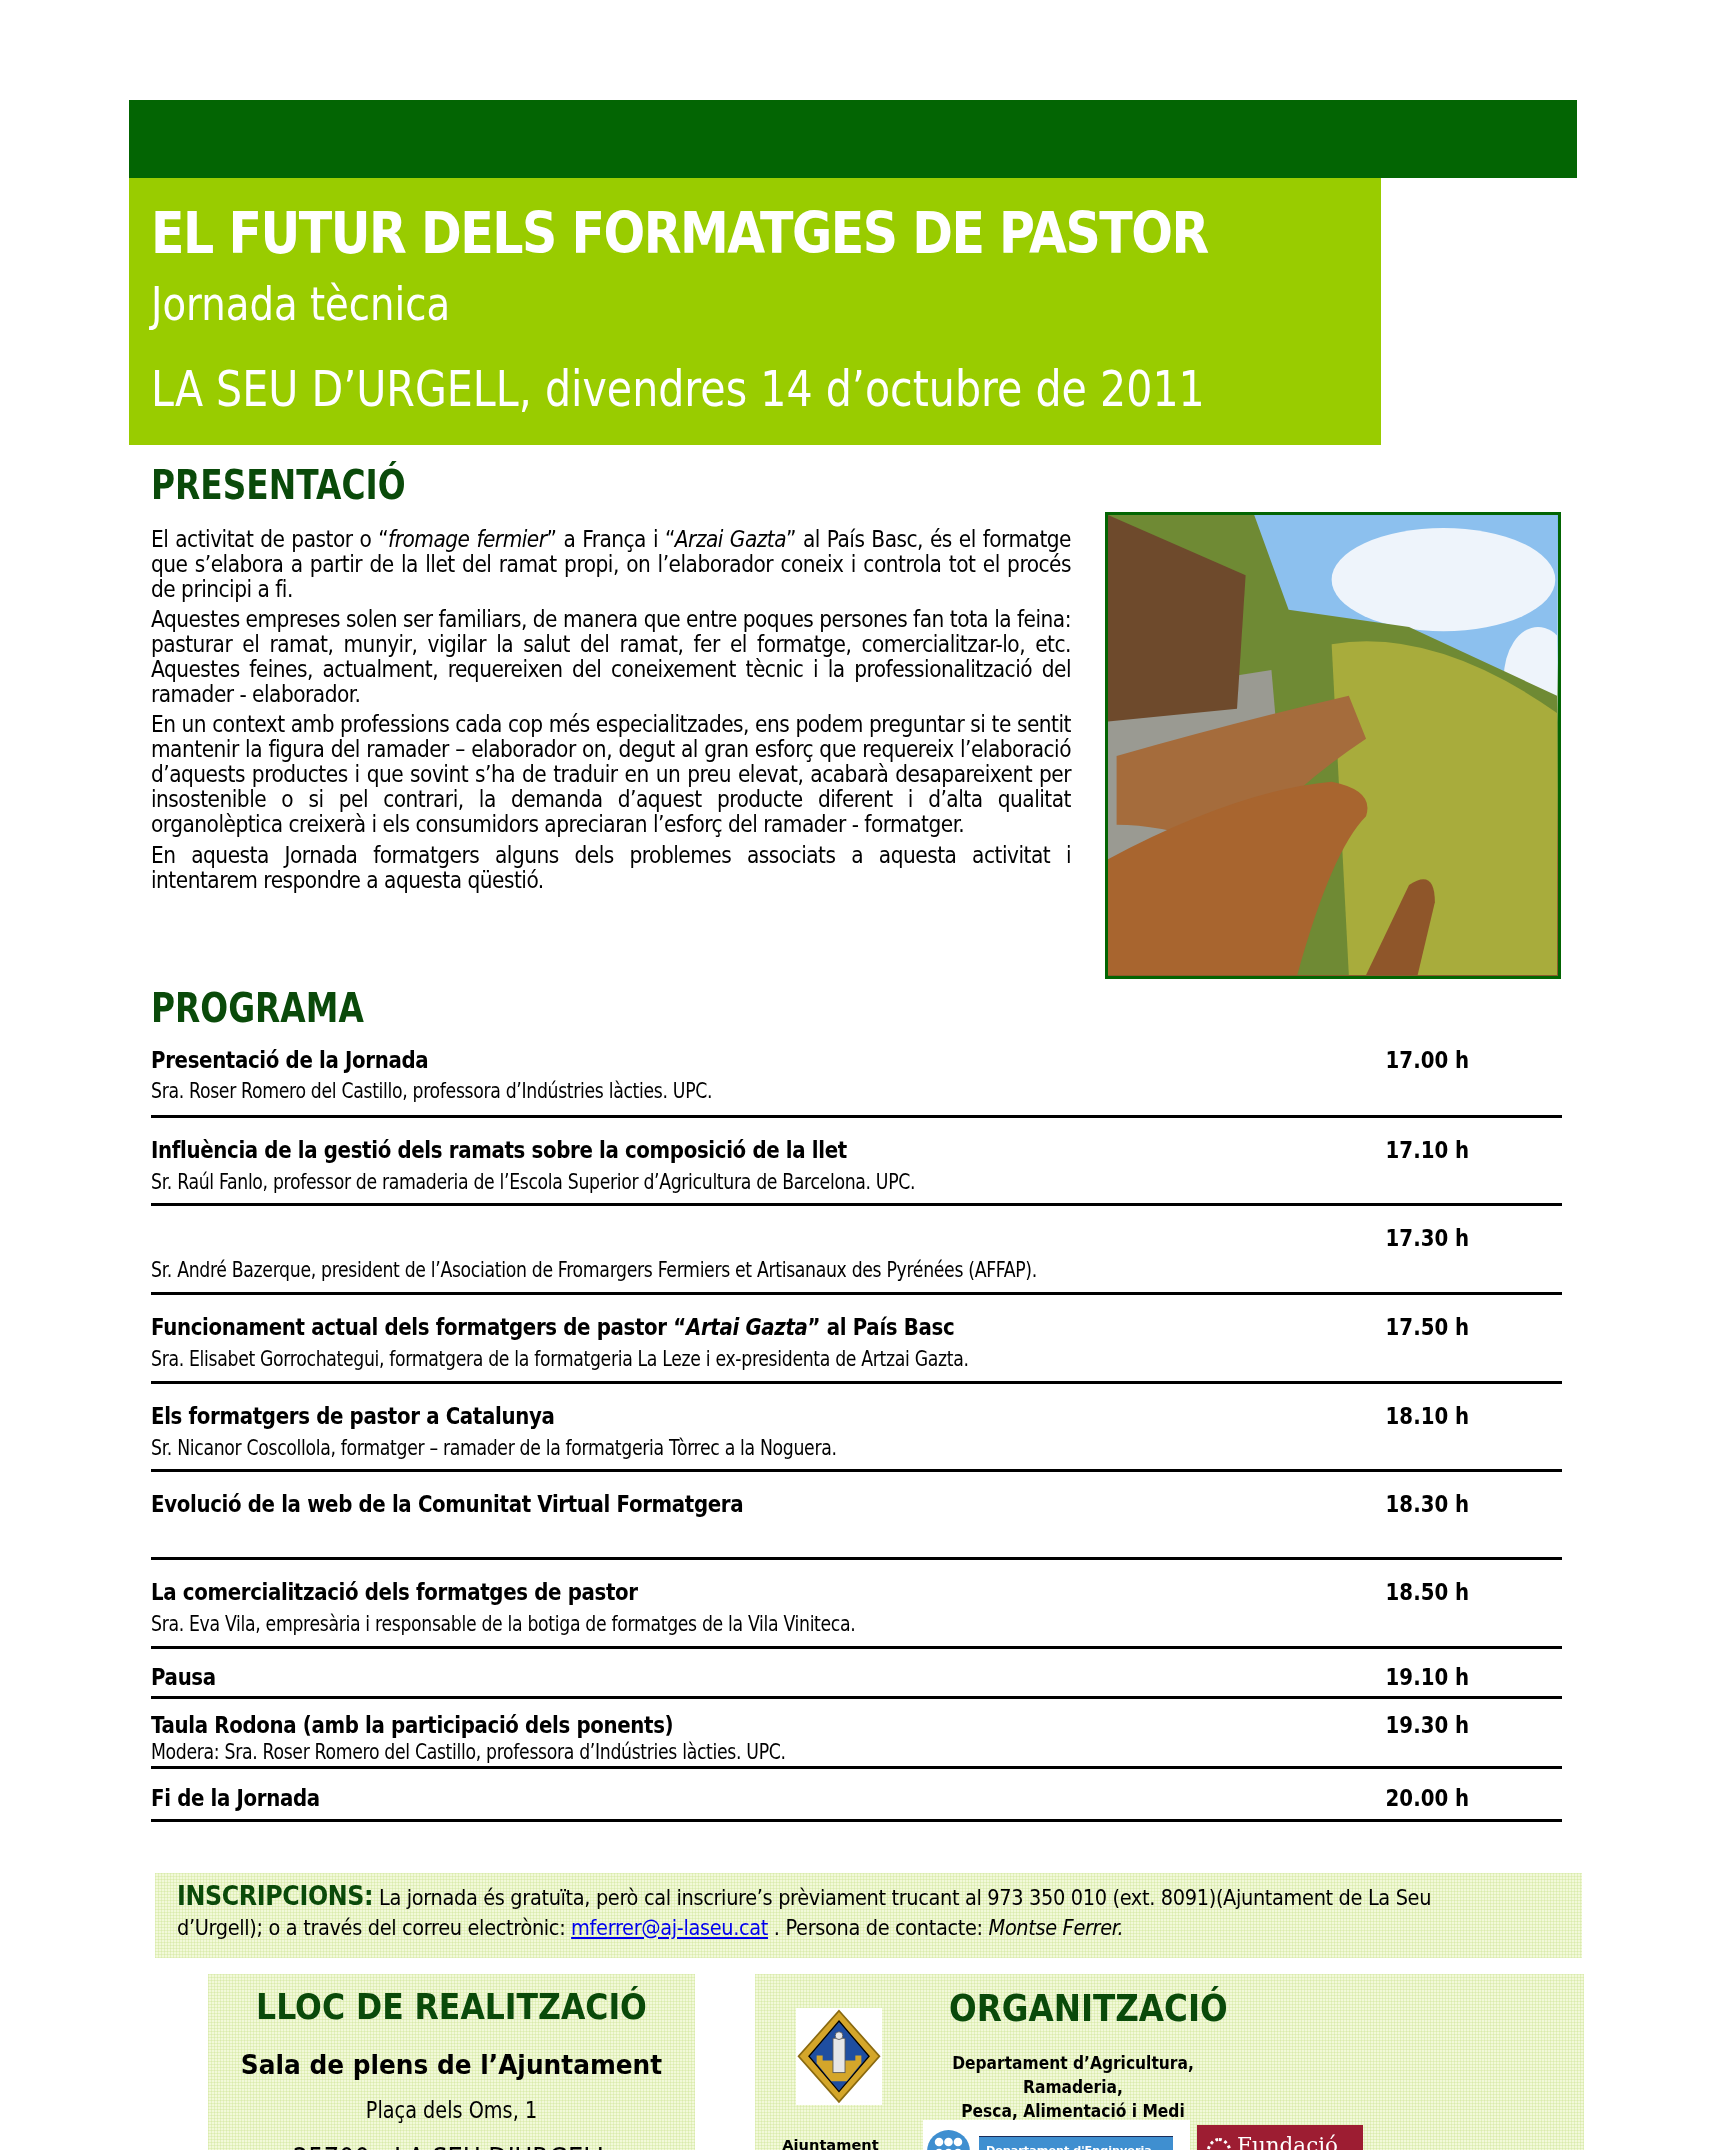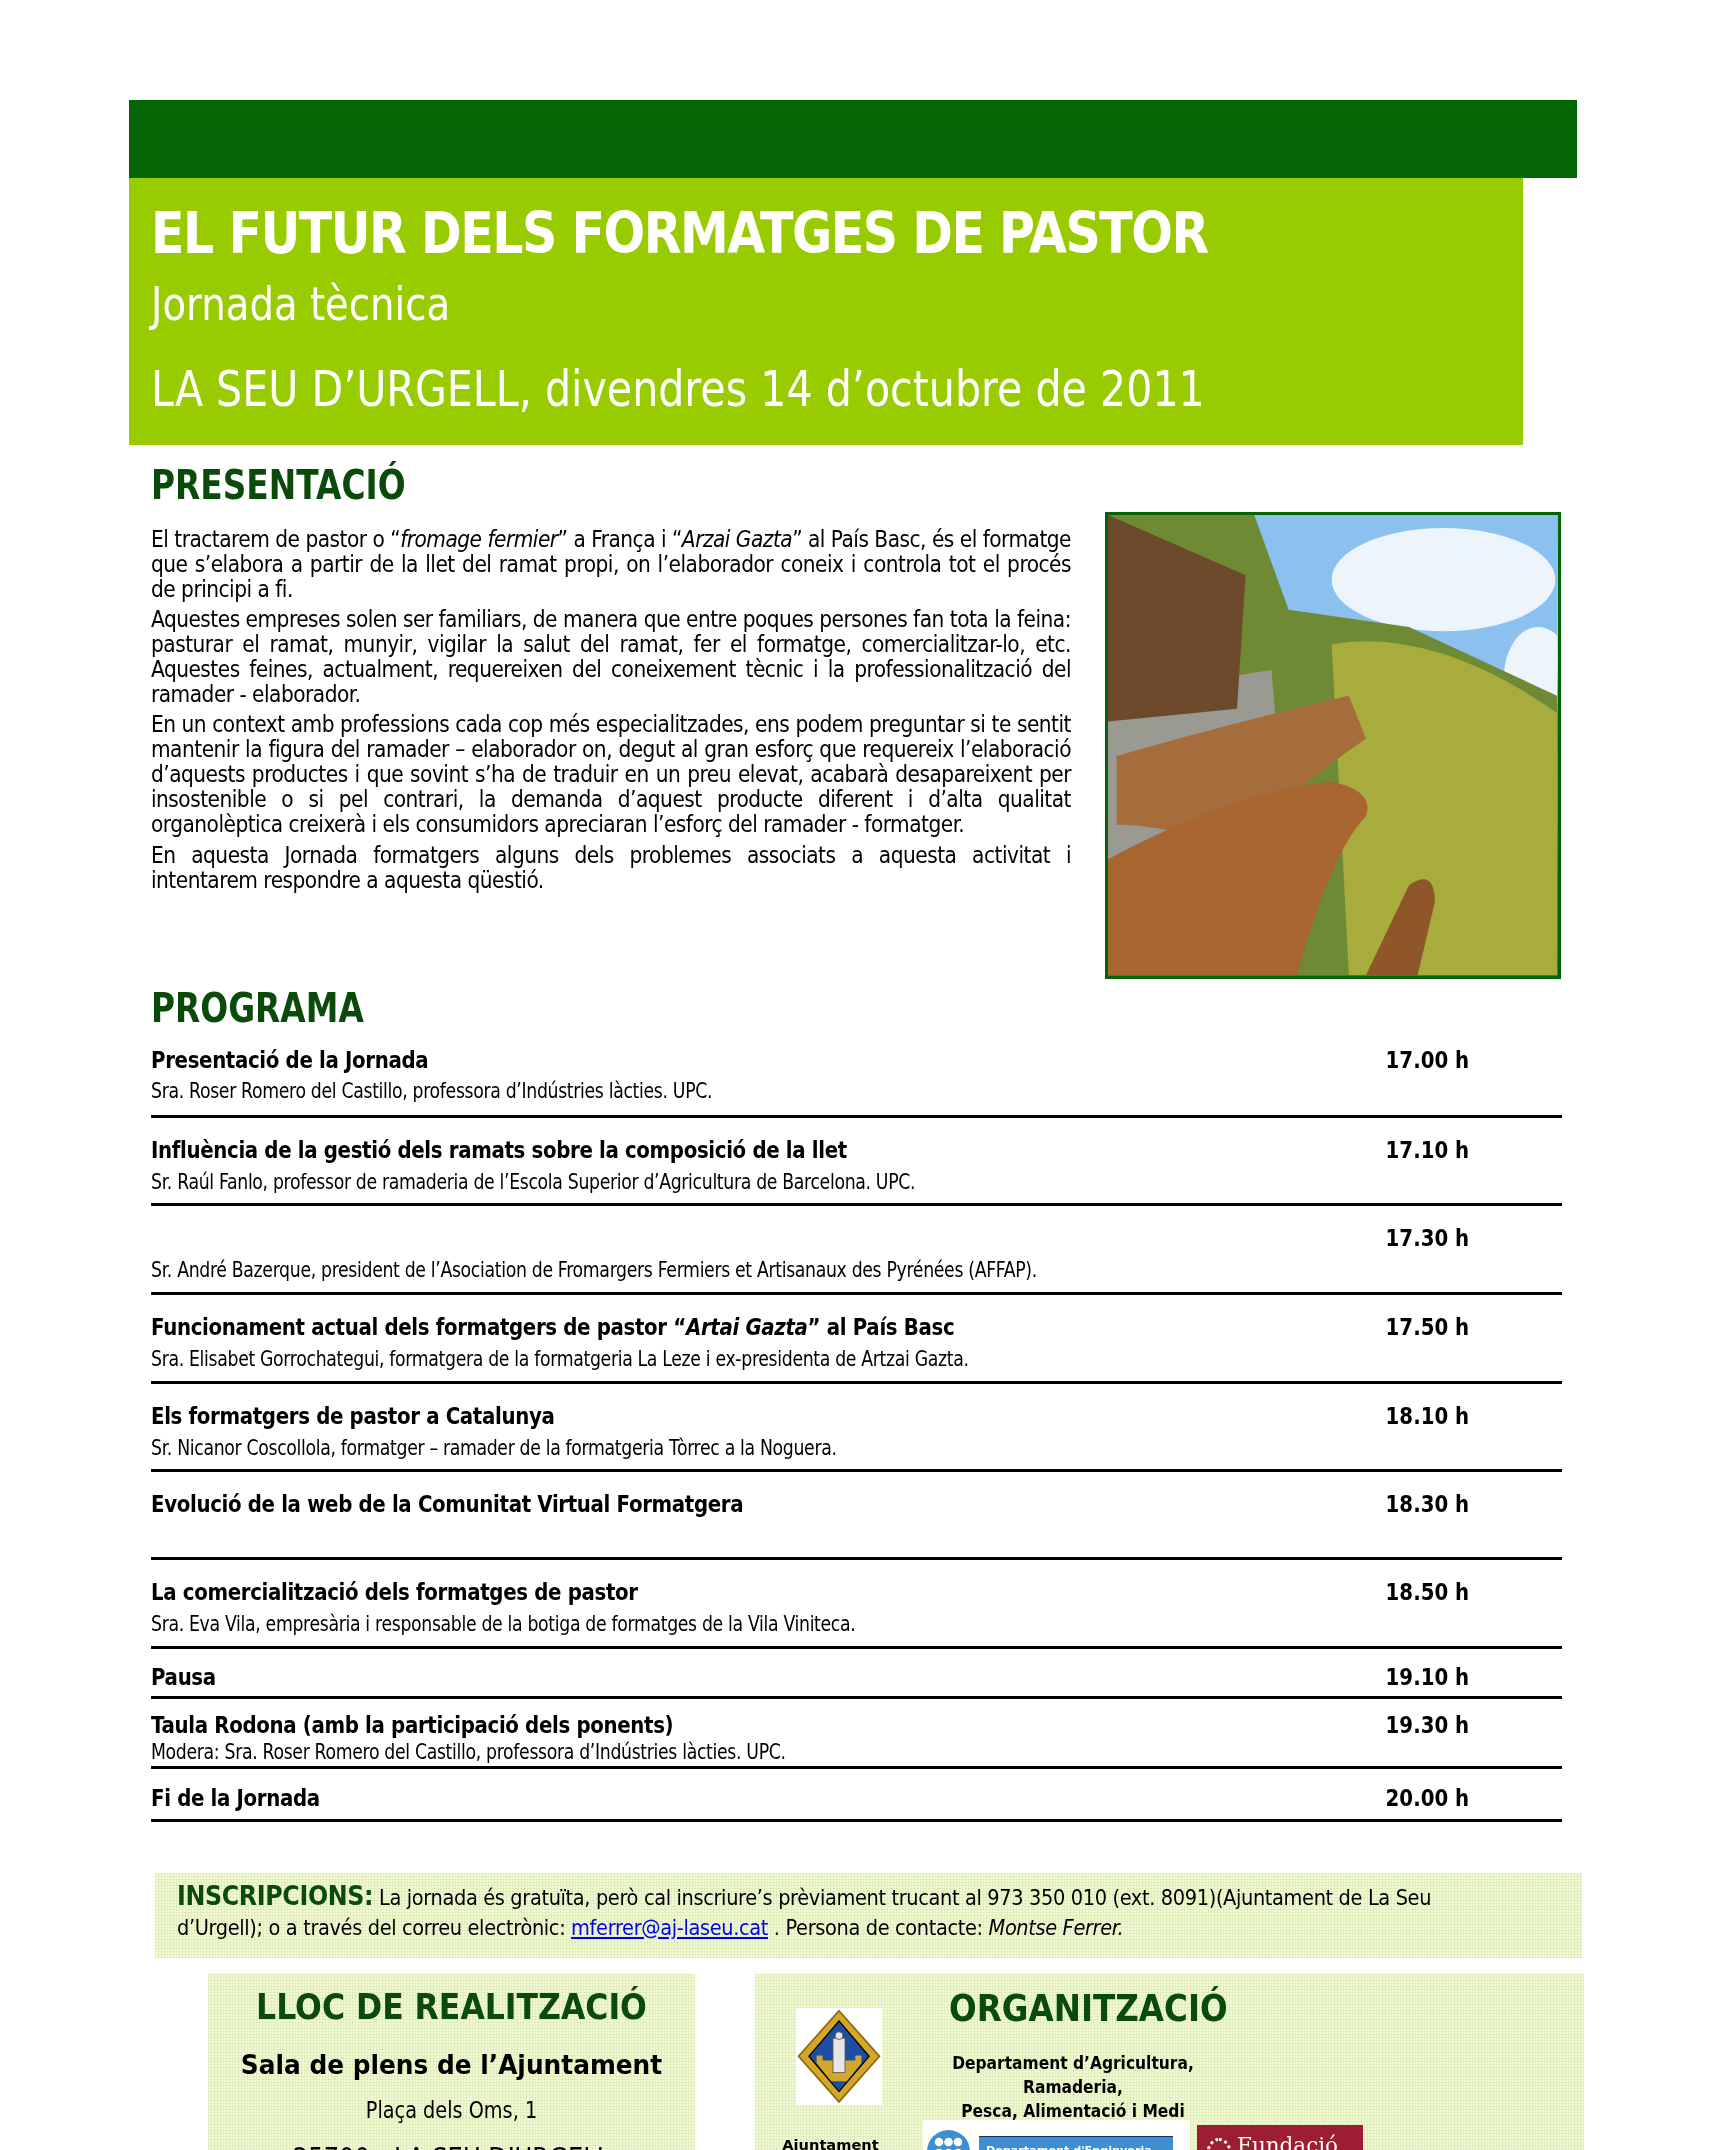--- a/index.html
+++ b/index.html
@@ -2,21 +2,21 @@
 <html style="font-size:6.9px"><head>
 <meta charset="utf-8">
 <style>
   html, body { margin: 0; padding: 0; background: #ffffff; }
   body { width: 1710px; height: 2420px; position: relative; overflow: hidden;
          font-family: "DejaVu Sans Condensed", "DejaVu Sans", "Liberation Sans", sans-serif; color: #000; }
   .abs { position: absolute; }
 
   
   .hdr-dark { left: 129px; top: 100px; width: 1448px; height: 78px; background: #036503; }
-  .hdr-light { left: 129px; top: 178px; width: 1394px; height: 267px; background: #99cc00; }
+  .hdr-light { left: 129px; top: 178px; width: 1252px; height: 267px; background: #99cc00; }
   .hdr-title { left: 22.4px; top: 21.5px; color: #fff; font-family: "DejaVu Sans", sans-serif; font-weight: bold;
                font-size: 57px; letter-spacing: -1.7px; transform: scaleX(0.86); transform-origin: left top; white-space: nowrap; }
   .hdr-sub { left: 22.4px; top: 99px; color: #fff; font-family: "DejaVu Sans", sans-serif; font-size: 46px;
              transform: scaleX(0.84); transform-origin: left top; white-space: nowrap; }
   .hdr-date { left: 22.4px; top: 183px; color: #fff; font-family: "DejaVu Sans", sans-serif; font-size: 49px;
               transform: scaleX(0.84); transform-origin: left top; white-space: nowrap; }
 
   .section-title { color: #0a4a0a; font-family: "DejaVu Sans", sans-serif; font-weight: bold; font-size: 40px;
                    transform: scaleX(0.82); transform-origin: left top; white-space: nowrap; }
 
@@ -79,21 +79,21 @@
 
 <div class="abs hdr-dark"></div>
 <div class="abs hdr-light">
   <div class="abs hdr-title">EL FUTUR DELS FORMATGES DE PASTOR</div>
   <div class="abs hdr-sub">Jornada tècnica</div>
   <div class="abs hdr-date">LA SEU D’URGELL, divendres 14 d’octubre de 2011</div>
 </div>
 
 <div class="abs section-title" style="left:151px; top:462px;">PRESENTACIÓ</div>
 <div class="abs pres">
-  <p><span>El tractarem de pastor o “</span><em>fromage fermier</em><span>” a França i “</span><em>Arzai Gazta</em><span>” al País Basc, és el formatge que s’elabora a partir de la llet del ramat propi, on l’elaborador coneix i controla tot el procés de principi a fi.</span></p>
+  <p><span>El activitat de pastor o “</span><em>fromage fermier</em><span>” a França i “</span><em>Arzai Gazta</em><span>” al País Basc, és el formatge que s’elabora a partir de la llet del ramat propi, on l’elaborador coneix i controla tot el procés de principi a fi.</span></p>
   <p>Aquestes empreses solen ser familiars, de manera que entre poques persones fan tota la feina: pasturar el ramat, munyir, vigilar la salut del ramat, fer el formatge, comercialitzar-lo, etc. Aquestes feines, actualment, requereixen del coneixement tècnic i la professionalització del ramader - elaborador.</p>
   <p>En un context amb professions cada cop més especialitzades, ens podem preguntar si te sentit mantenir la figura del ramader – elaborador on, degut al gran esforç que requereix l’elaboració d’aquests productes i que sovint s’ha de traduir en un preu elevat, acabarà desapareixent per insostenible o si pel contrari, la demanda d’aquest producte diferent i d’alta qualitat organolèptica creixerà i els consumidors apreciaran l’esforç del ramader - formatger.</p>
   <p>En aquesta Jornada formatgers alguns dels problemes associats a aquesta activitat i intentarem respondre a aquesta qüestió.</p>
 </div>
 <div class="abs photo" title="Cabres menjant fulles d'un arbust en una zona rocosa">
   <svg width="449" height="460" viewBox="0 0 1044 1069">
     <rect x="0" y="0" width="1044" height="380" fill="#8cc0ee"></rect>
     <ellipse cx="780" cy="150" rx="260" ry="120" fill="#eef4fb"></ellipse>
     <ellipse cx="1000" cy="380" rx="80" ry="120" fill="#eef4fb"></ellipse>
     <path d="M0 0 L340 0 L420 220 L700 260 L1044 420 L1044 1069 L0 1069 Z" fill="#6f8a34"></path>

